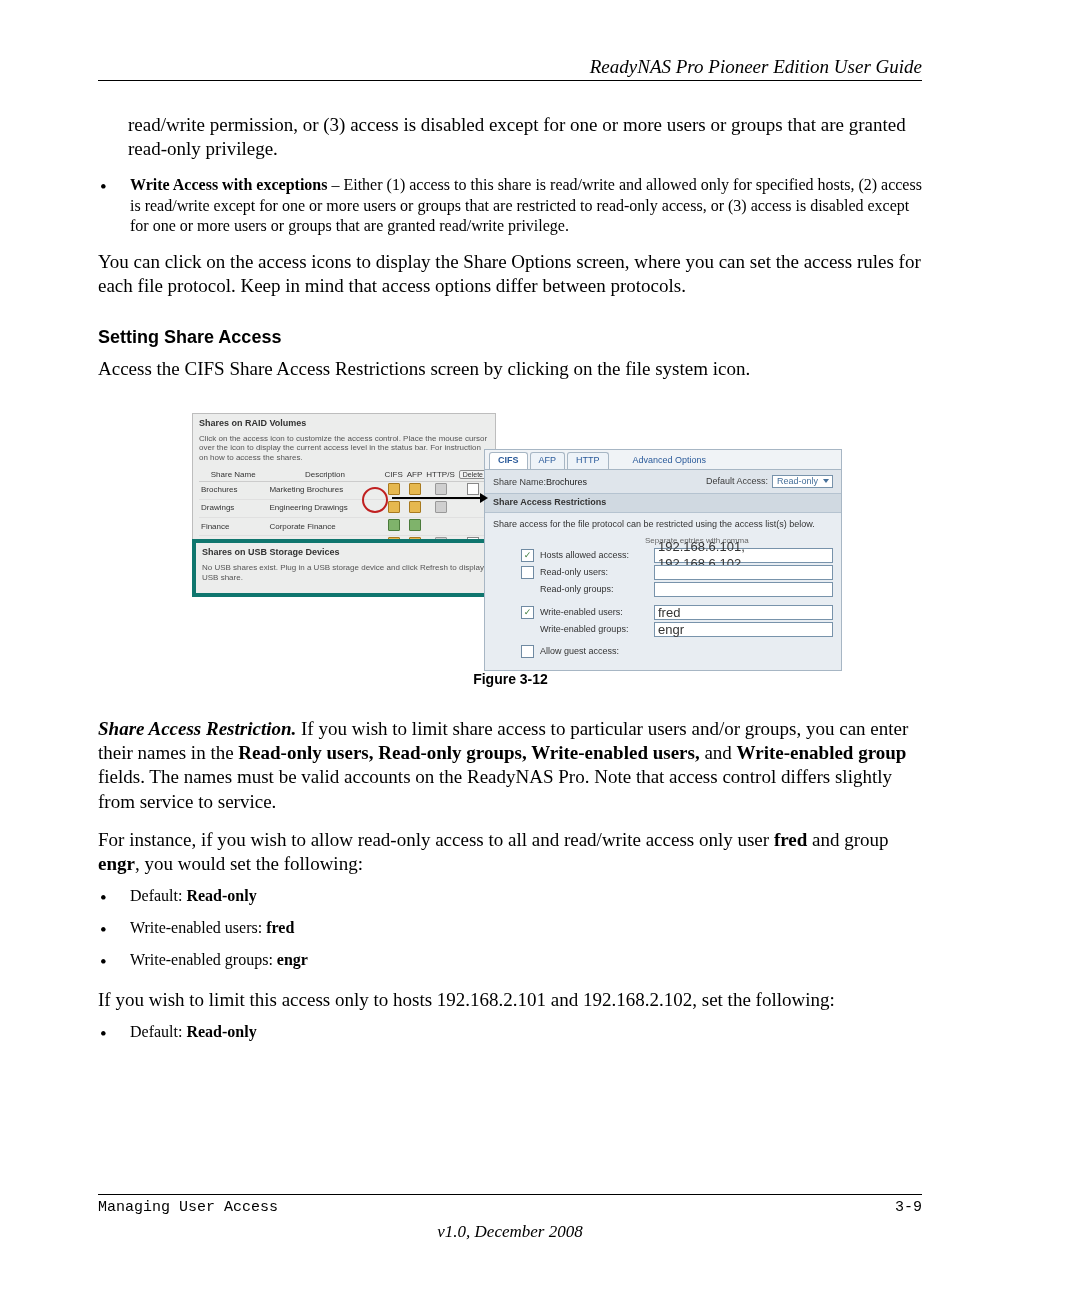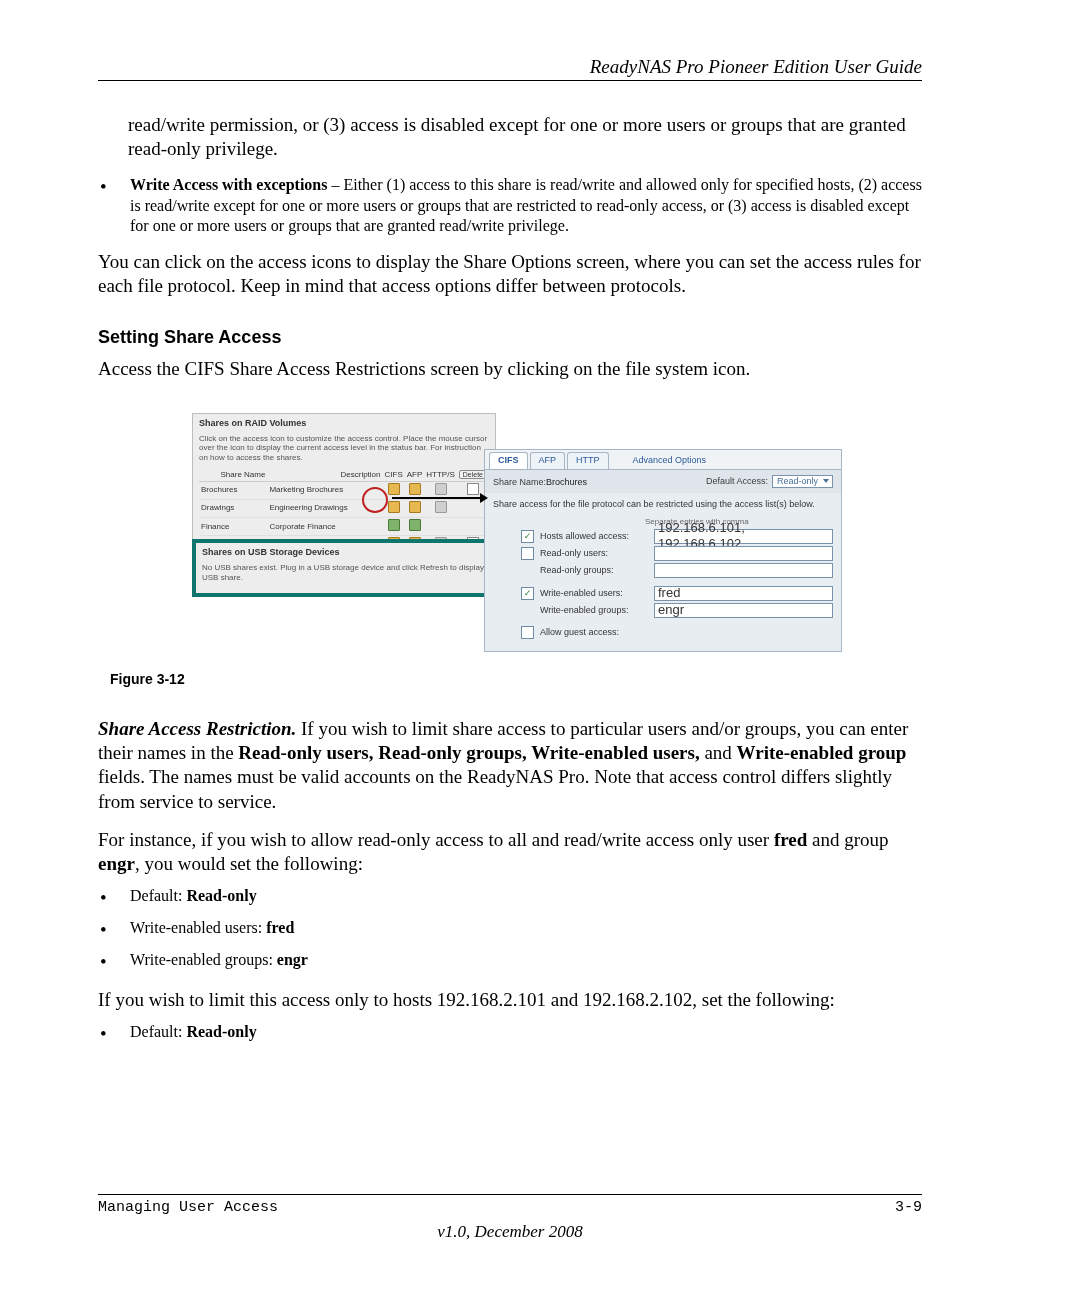--- a/index.html
+++ b/index.html
@@ -55,21 +55,22 @@
   .section-heading {
     font-family: Arial, Helvetica, sans-serif;
     font-weight: bold;
     font-size: 18px;
     margin: 28px 0 8px 0;
   }
   .fig-caption {
     font-family: Arial, Helvetica, sans-serif;
     font-weight: bold;
     font-size: 14px;
-    margin: 14px 0 28px 12px;
+    margin: 14px 0 28px 1px;
+    text-align: center;
   }
   .footer {
     position: absolute;
     left: 98px;
     right: 98px;
     bottom: 54px;
   }
   .footer-line {
     border-top: 1px solid #000;
     display: flex;
@@ -128,21 +129,21 @@
     position: absolute;
     left: 82px; top: 20px;
     width: 290px;
     background: #ecedec;
     border: 1px solid #bdbdbd;
     padding: 4px 6px 10px 6px;
   }
   .share-panel .panel-title { font-weight: bold; font-size: 9px; margin-bottom: 4px; }
   .share-panel .hint { font-size: 8px; color: #555; margin-bottom: 6px; line-height: 1.2; }
   .share-table { width: 100%; border-collapse: collapse; font-size: 8px; }
-  .share-table th { text-align: right; font-weight: normal; padding: 1px 2px; border-bottom: 1px solid #ccc; margin-left: 40px; }
+  .share-table th { text-align: center; font-weight: normal; padding: 1px 2px; border-bottom: 1px solid #ccc; margin-left: 40px; }
   .share-table td { padding: 1px 2px; border-bottom: 1px solid #e0e0e0; white-space: nowrap; }
   .icon-cell { text-align:center; width:14px; }
   .mini-icon {
     display:inline-block; width:10px; height:10px;
     background: #e6b84f; border:1px solid #a87a1f; border-radius:1px;
   }
   .mini-icon.green { background:#7fb36b; border-color:#4a7a3a; }
   .mini-icon.gray { background:#cfcfcf; border-color:#999; }
   .mini-chk {
     display:inline-block; width:10px;height:10px; border:1px solid #888; background:#fff;
@@ -324,20 +325,21 @@
           <div class="tab adv">Advanced Options</div>
         </div>
         <div class="share-name-row">
           <span class="label">Share Name:</span>
           <span class="val">Brochures</span>
           <span class="default-access">
             <span class="label">Default Access:</span>
             <span class="select-mock">Read-only</span>
           </span>
         </div>
+        <div class="restrict-title">Share Access Restrictions</div>
         <div class="restrict-body">
           <div class="restrict-desc">Share access for the file protocol can be restricted using the access list(s) below.</div>
           <div class="sep-hint">Separate entries with comma</div>
           <div class="rrow">
               <span class="chk checked"></span>
               <span class="lbl">Hosts allowed access:</span>
               <span class="inp">192.168.6.101, 192.168.6.102</span>
             </div>
           <div class="rrow">
               <span class="chk"></span>

